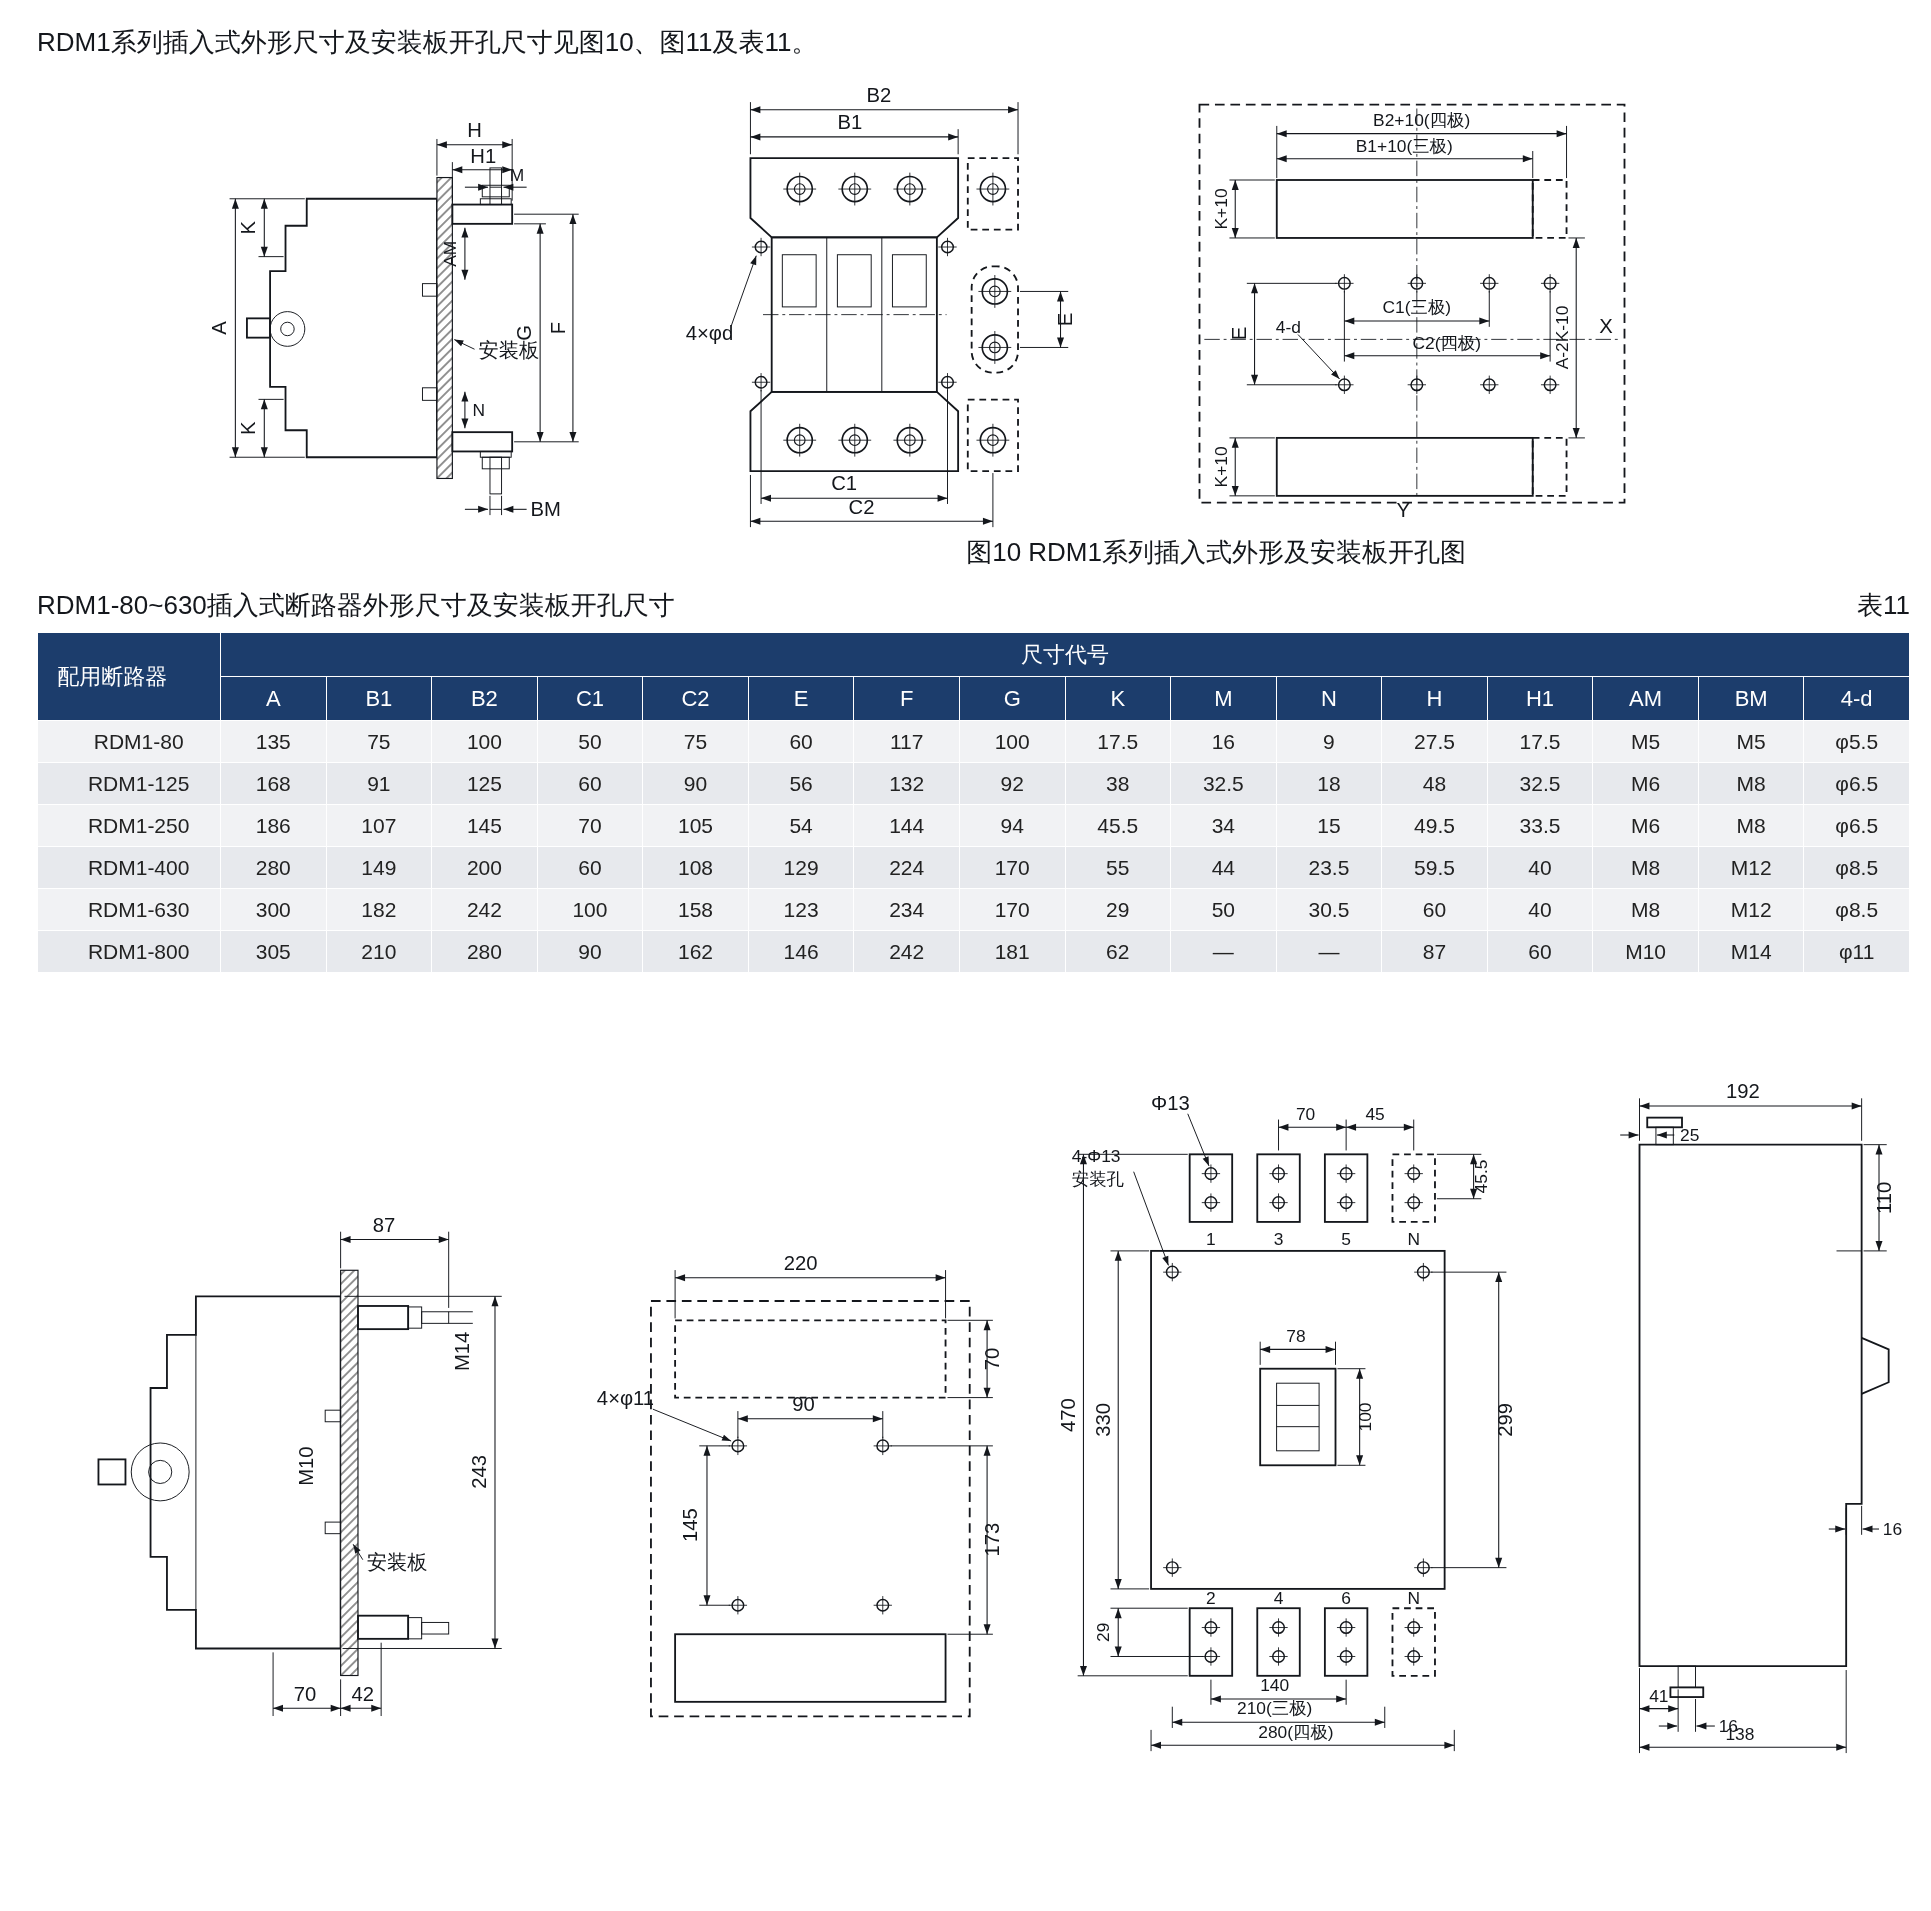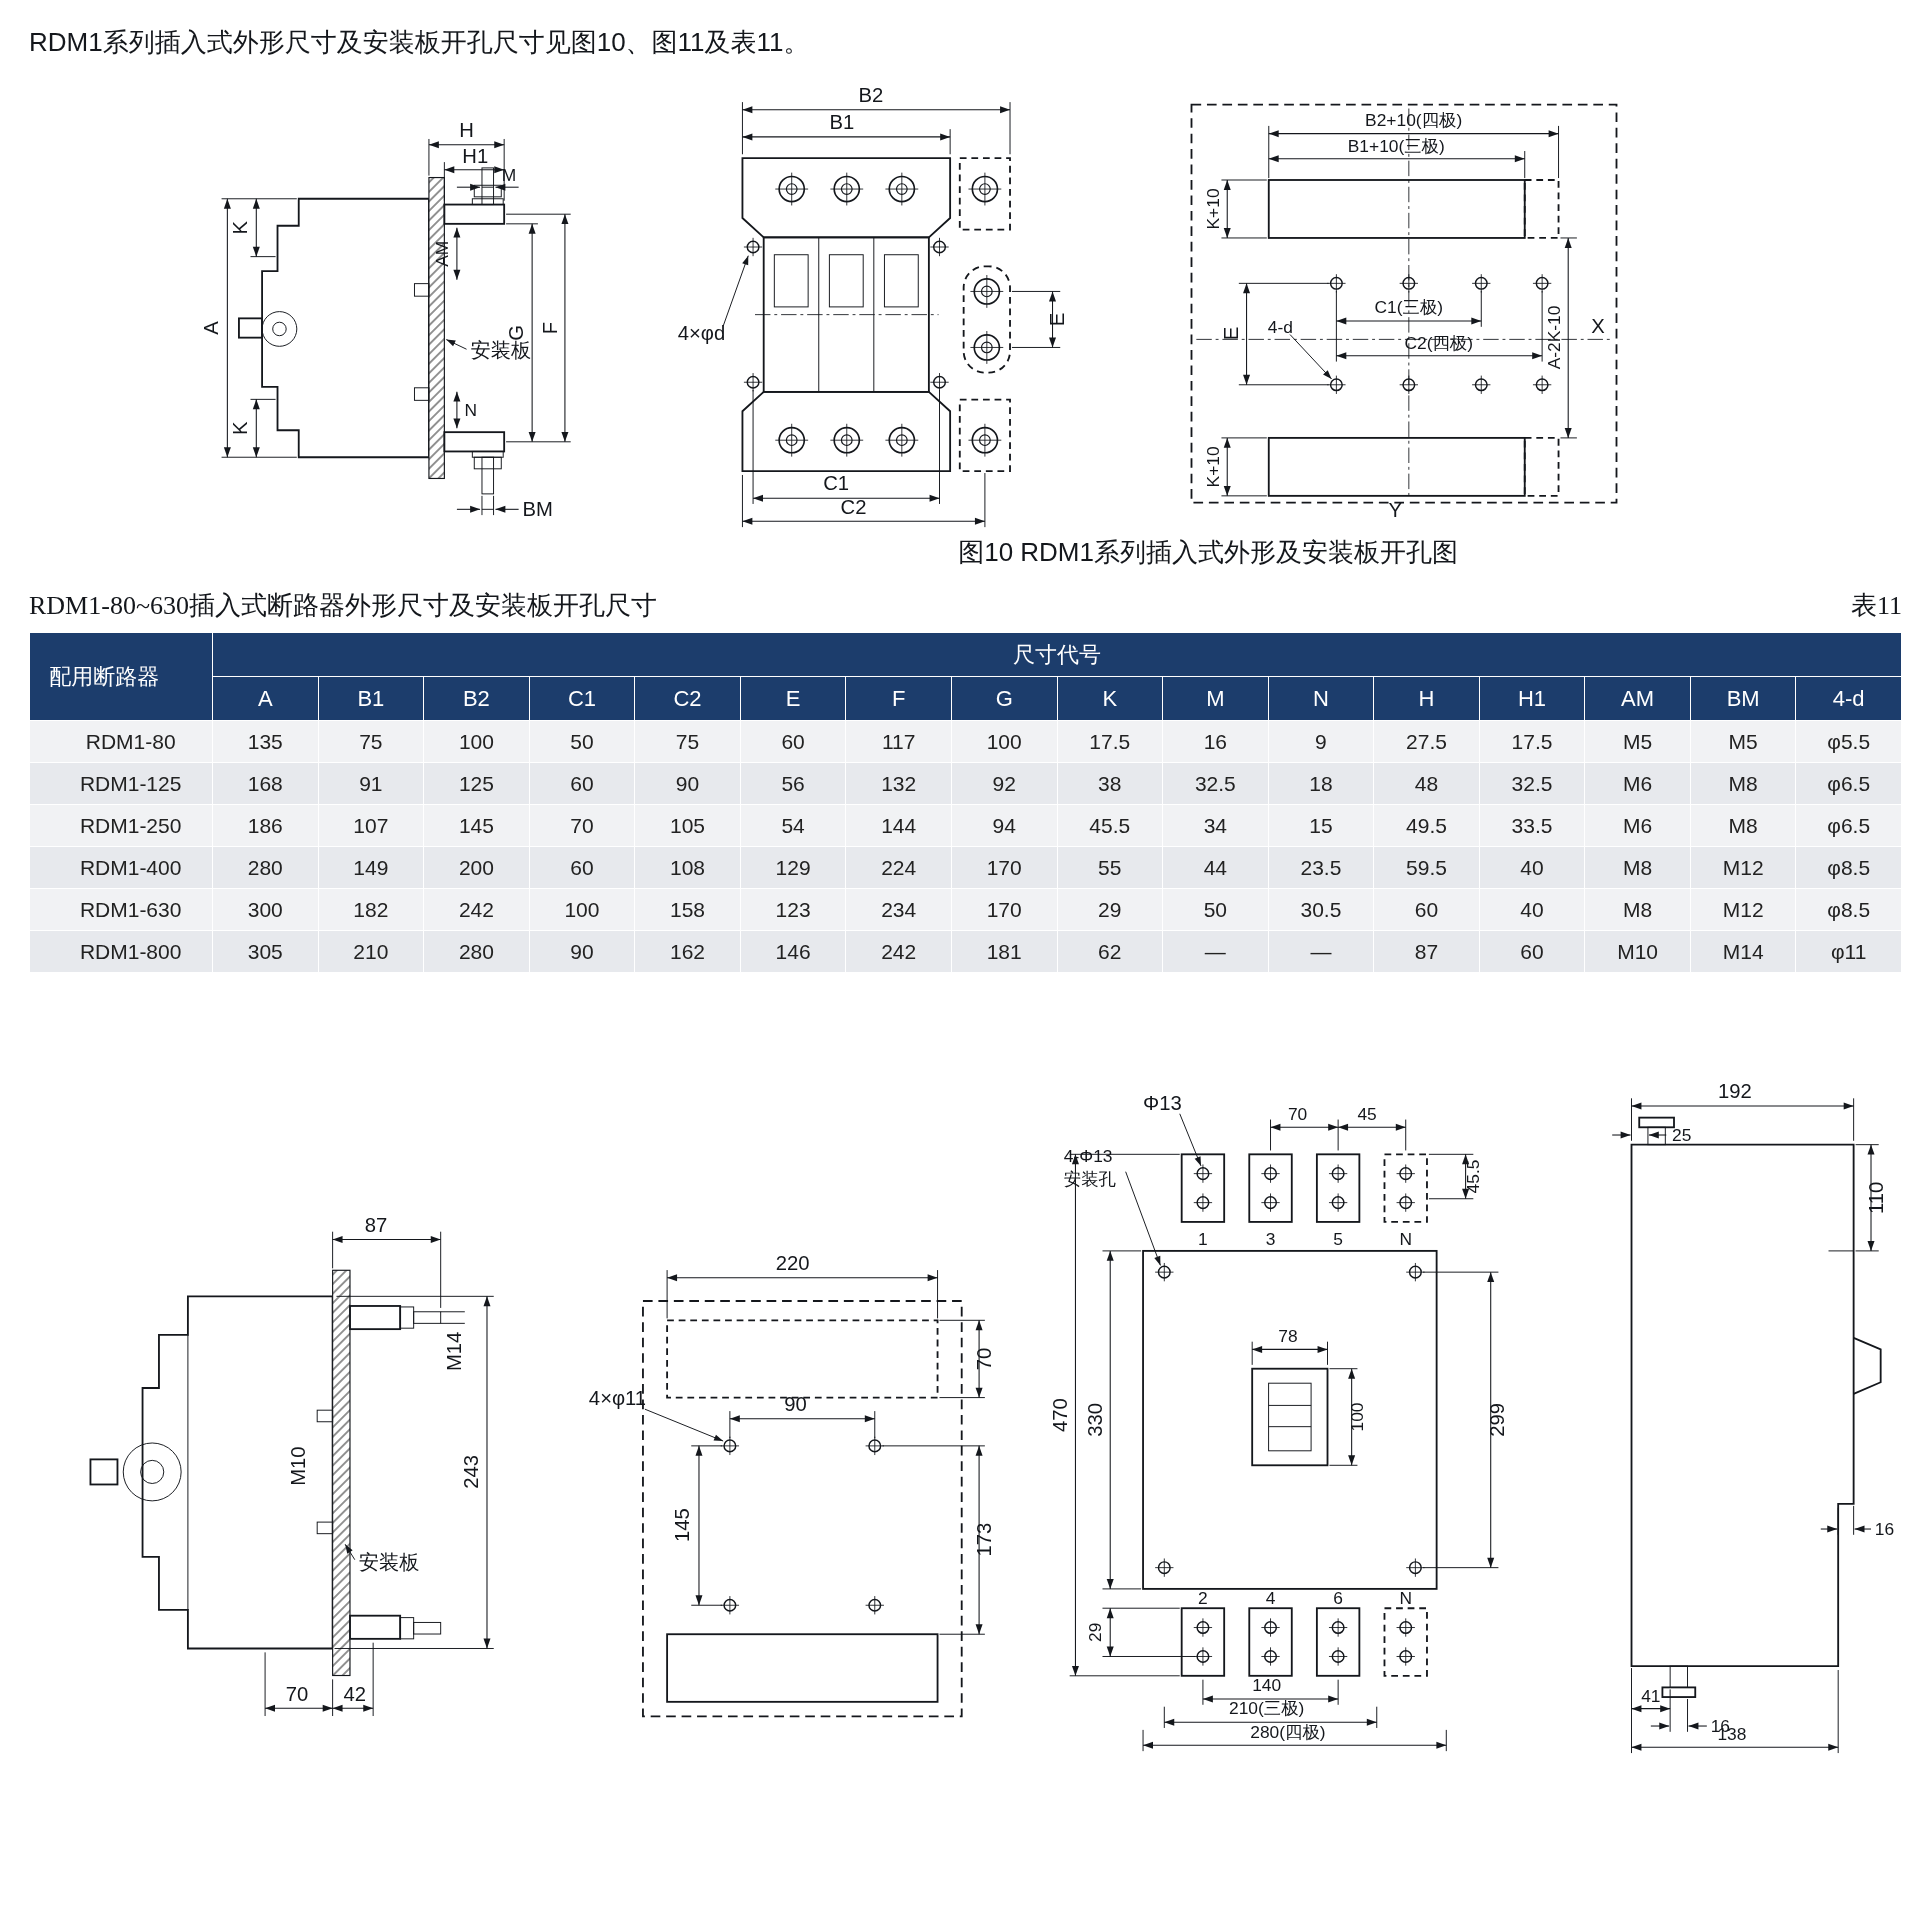--- a/index.html
+++ b/index.html
@@ -1,22 +1,22 @@
 <!DOCTYPE html>
 <html><head>
 <meta charset="utf-8">
 <style>
   * { box-sizing:border-box; margin:0; padding:0; }
   html,body { width:1931px; height:1912px; background:#ffffff; color:#14171c;
     font-family:"Liberation Sans","DejaVu Sans",sans-serif; overflow:hidden; }
-  .page { padding:25px 29px; position:relative; }
+  .page { padding:25px 37px; position:relative; }
   .intro { font-size:26px; }
   .figrow { display:flex; align-items:flex-start; gap:53px; margin-left:154px; margin-top:17.4px; }
   .cap10 { width:1294px; margin-left:135px; text-align:right; font-size:26px; margin-top:3.9px; }
-  .titlerow { display:flex; justify-content:space-between; align-items:flex-end; width:1873px; margin-top:17.4px; font-size:26px;font-family:Liberation Serif, serif; }
+  .titlerow { display:flex; justify-content:space-between; align-items:flex-end; width:1873px; margin-top:17.4px; font-size:26px; }
   table { border-collapse:collapse; table-layout:fixed; width:1873px; margin-top:9.7px; font-size:21px; }
   thead th { background:#1c3d6c; color:#fff; font-weight:normal; border:1.9px solid #fff; height:44px; font-size:22px; text-align:center; }
   thead th.breaker { text-align:left; padding-left:19.3px; }
   tbody td { text-align:center; height:42px; border:1.9px solid #fff; color:#222; }
   tbody td.name { text-align:center; padding-left:19.3px; }
   tbody tr:nth-child(odd) { background:#f1f2f4; }
   tbody tr:nth-child(even) { background:#e7e9ed; }
   .bottomrow { display:flex; align-items:flex-end; gap:19.3px; margin-top:106px; margin-left:19.3px; }
   .figgroup { display:flex; flex-direction:column; }
   .figs { display:flex; align-items:flex-end; gap:15.4px;text-align:center; }

